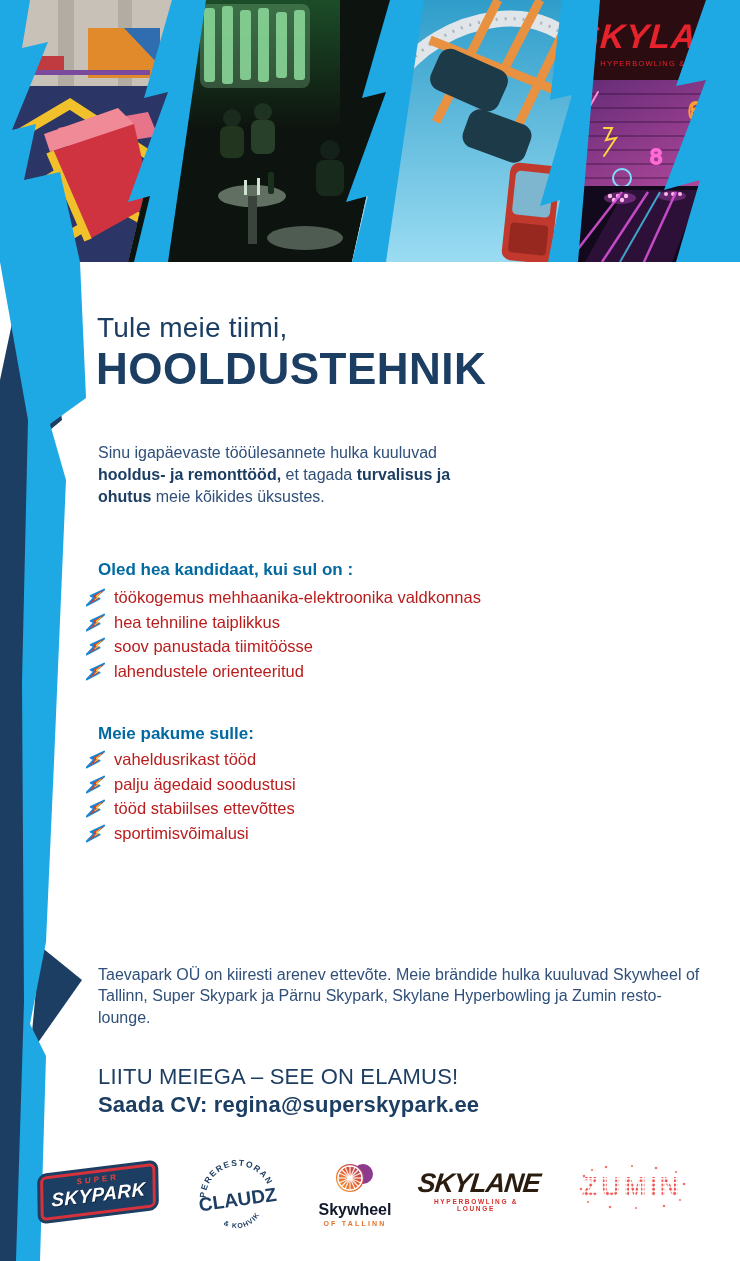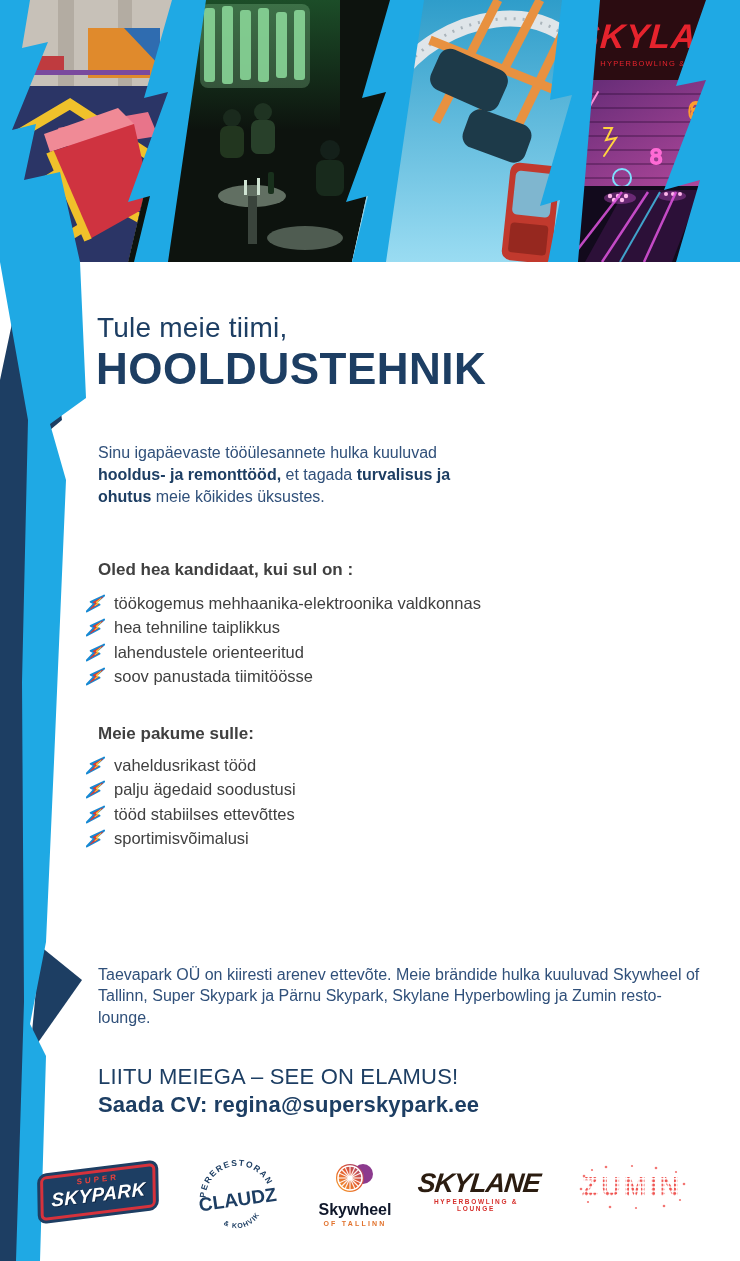--- a/index.html
+++ b/index.html
@@ -5,25 +5,25 @@
   html,body{margin:0;padding:0;background:#ffffff;}
   .page{position:relative;width:740px;height:1261px;background:#ffffff;overflow:hidden;
         font-family:"Liberation Sans",sans-serif;}
   .banner{position:absolute;top:0;left:0;width:740px;height:262px;display:block;}
   .left-deco{position:absolute;top:262px;left:0;width:120px;height:999px;display:block;pointer-events:none;}
   .content{position:absolute;left:0;top:0;width:740px;height:1261px;padding-left:8px;}
   .kicker{position:absolute;left:97px;top:312px;font-size:28px;color:#1d3e63;letter-spacing:.2px;}
   .title{position:absolute;left:96px;top:344px;font-size:44px;font-weight:800;color:#1d3e63;letter-spacing:.5px;}
   .intro{position:absolute;left:98px;top:426px;width:400px;font-size:16px;line-height:1.38;color:#30507a;}
   .intro b{color:#1d3e63;}
-  .sec-title{position:absolute;left:98px;font-size:17px;font-weight:800;color:#404040;}
+  .sec-title{position:absolute;left:98px;font-size:17px;font-weight:800;color:#0369a1;}
   .s1{top:560px;} .s2{top:724px;}
   ul.blist{position:absolute;left:86px;margin:0;padding:0;list-style:none;width:480px;}
   .l1{top:588px;} .l2{top:750px;}
-  ul.blist li{display:flex;align-items:flex-end;gap:9px;height:24.6px;font-size:16.5px;color:#404040;}
+  ul.blist li{display:flex;align-items:flex-start;gap:9px;height:24.6px;font-size:16.5px;color:#b91c1c;}
   .bico{width:19px;height:19px;flex:0 0 19px;}
   .about{position:absolute;left:98px;top:948px;width:612px;font-size:16px;line-height:1.33;color:#30507a;}
   .cta1{position:absolute;left:98px;top:1064px;font-size:22px;font-weight:400;color:#1d3e63;letter-spacing:.2px;}
   .cta2{position:absolute;left:98px;top:1092px;font-size:22px;font-weight:800;color:#1d3e63;letter-spacing:.2px;}
   .cta2 a{color:#1d3e63;text-decoration:none;}
   
   .logo{position:absolute;}
   .logo-skypark{left:40px;top:1170px;width:116px;}
   .sp-badge{transform:rotate(-7deg) skewX(-6deg);background:#1d3e63;border:3px solid #d6323c;border-radius:6px;
             padding:2px 8px 5px;text-align:center;box-shadow:0 0 0 3px #1d3e63;}
@@ -233,32 +233,32 @@
         </li>
 
         <li>
           <svg class="bico" viewBox="0 0 24 24">
             <g stroke-linejoin="round">
               <path d="M23 2 L6 10 L10.5 12 L1 22 L17 13.5 L12 11.5 Z" fill="#1789d3" stroke="#1789d3" stroke-width="2.5"></path>
               <path d="M21 4 L9 10.5 L12.5 12 L5.5 19 L15.5 13 L11.8 11.4 Z" fill="#e8342a" stroke="#e8342a" stroke-width="1"></path>
               <path d="M19 5.5 L12.5 10.5 L14.5 11.5 L11 15 L16 11.8 L14 10.8 Z" fill="#ffd23f" stroke="#ffd23f" stroke-width="0.8"></path>
             </g>
           </svg>
+          <span class="li-text">soov panustada tiimitöösse</span>
+        </li>
+
+        <li>
+          <svg class="bico" viewBox="0 0 24 24">
+            <g stroke-linejoin="round">
+              <path d="M23 2 L6 10 L10.5 12 L1 22 L17 13.5 L12 11.5 Z" fill="#1789d3" stroke="#1789d3" stroke-width="2.5"></path>
+              <path d="M21 4 L9 10.5 L12.5 12 L5.5 19 L15.5 13 L11.8 11.4 Z" fill="#e8342a" stroke="#e8342a" stroke-width="1"></path>
+              <path d="M19 5.5 L12.5 10.5 L14.5 11.5 L11 15 L16 11.8 L14 10.8 Z" fill="#ffd23f" stroke="#ffd23f" stroke-width="0.8"></path>
+            </g>
+          </svg>
           <span class="li-text">lahendustele orienteeritud</span>
-        </li>
-
-        <li>
-          <svg class="bico" viewBox="0 0 24 24">
-            <g stroke-linejoin="round">
-              <path d="M23 2 L6 10 L10.5 12 L1 22 L17 13.5 L12 11.5 Z" fill="#1789d3" stroke="#1789d3" stroke-width="2.5"></path>
-              <path d="M21 4 L9 10.5 L12.5 12 L5.5 19 L15.5 13 L11.8 11.4 Z" fill="#e8342a" stroke="#e8342a" stroke-width="1"></path>
-              <path d="M19 5.5 L12.5 10.5 L14.5 11.5 L11 15 L16 11.8 L14 10.8 Z" fill="#ffd23f" stroke="#ffd23f" stroke-width="0.8"></path>
-            </g>
-          </svg>
-          <span class="li-text">soov panustada tiimitöösse</span>
         </li>
 
     </ul>
 
     <div class="sec-title s2">Meie pakume sulle:</div>
     <ul class="blist l2">
 
         <li>
           <svg class="bico" viewBox="0 0 24 24">
             <g stroke-linejoin="round">

